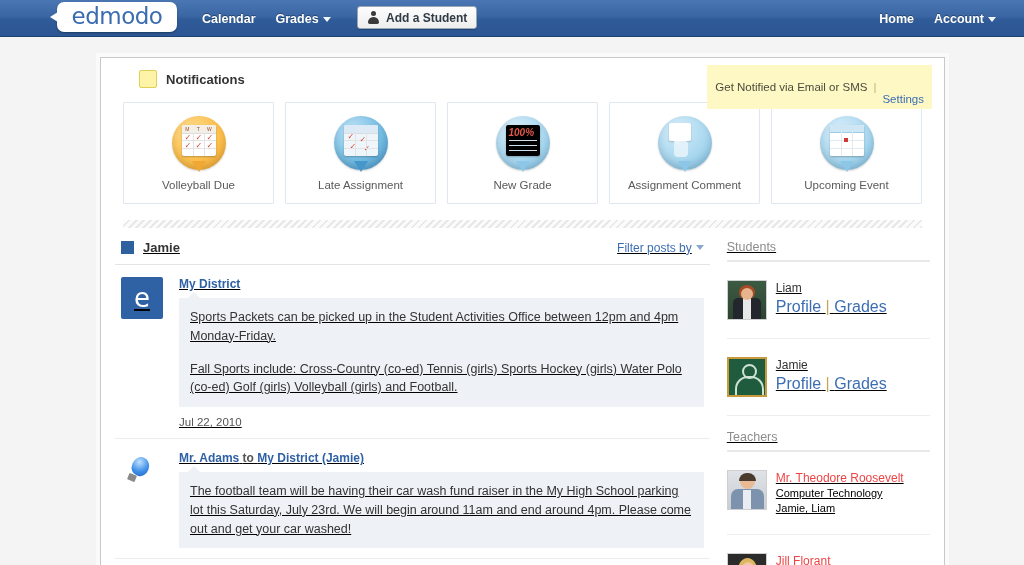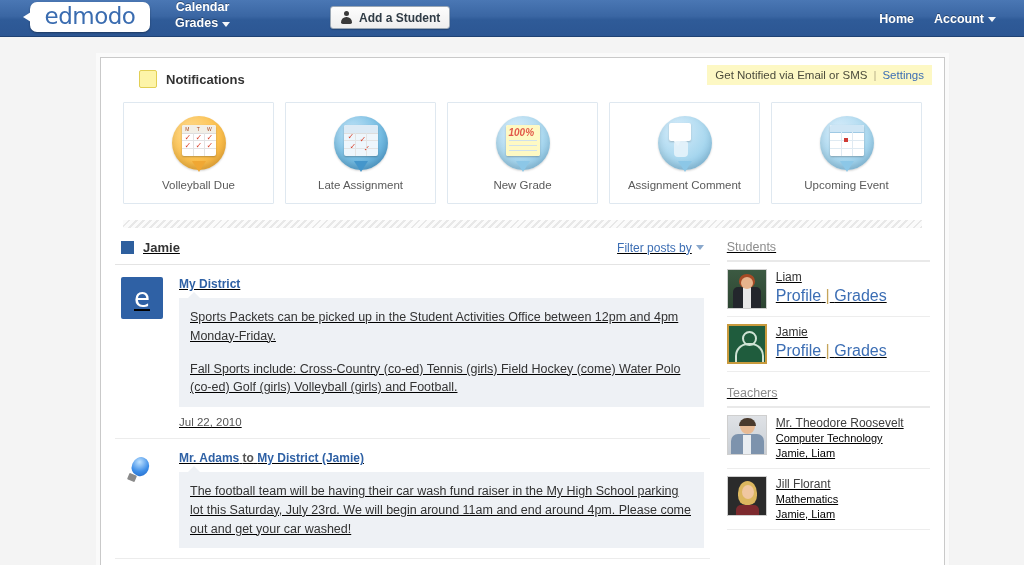--- a/index.html
+++ b/index.html
@@ -10,21 +10,21 @@
     -webkit-font-smoothing:antialiased;
   }
 
   
   .navbar{
     position:relative;height:37px;width:1024px;
     background:linear-gradient(to bottom,#4a77b4 0%,#3a66a3 45%,#2f5b98 55%,#2c5693 100%);
     border-bottom:1px solid #1f4274;
     box-sizing:border-box;
   }
-  .nav-inner{position:relative;height:37px;}
+  .nav-inner{position:relative;height:37px;margin-left:27px;}
   .logo{
     position:absolute;left:30px;top:2px;
     width:120px;height:30px;
     background:#fff;
     border-radius:7px;
     box-shadow:0 1px 2px rgba(0,0,0,.35);
     display:flex;align-items:center;justify-content:center;
   }
   .logo span{
     color:#3a6cb0;font-size:23px;letter-spacing:-.5px;
@@ -32,21 +32,21 @@
     line-height:1;
     position:relative;top:-1px;
   }
   .logo:after{
     content:"";position:absolute;left:-7px;top:10px;
     width:0;height:0;
     border-top:5px solid transparent;
     border-bottom:5px solid transparent;
     border-right:8px solid #fff;
   }
-  .nav-links{position:absolute;left:175px;top:0;height:37px;display:flex;align-items:center;gap:2px;flex-direction:column;}
+  .nav-links{position:absolute;left:175px;top:0;height:37px;display:flex;align-items:center;gap:20px;}
   .nav-link{
     color:#fff;font-size:12.5px;font-weight:bold;text-decoration:none;
     text-shadow:0 -1px 0 rgba(0,0,0,.35);
     display:flex;align-items:center;gap:4px;cursor:pointer;
   }
   .caret{
     width:0;height:0;display:inline-block;
     border-left:4px solid transparent;border-right:4px solid transparent;
     border-top:5px solid #fff;
     opacity:.95;position:relative;top:1px;
@@ -92,21 +92,21 @@
   .yellow-sq{
     width:16px;height:16px;background:#fdf4a8;border:1px solid #e2cf55;border-radius:2px;
   }
   .notif-title .t{font-size:13px;font-weight:bold;color:#333;}
   .notif-right{
     position:absolute;right:12px;top:7px;
     background:#fdf8c4;padding:4px 8px;
     font-size:11.5px;color:#4b4b3c;
     display:flex;align-items:center;gap:6px;
   }
-  .notif-right a{color:#3c6eb4;text-decoration:none;cursor:pointer;}
+  .notif-right a{color:#3c6eb4;text-decoration:none;cursor:pointer;margin-top:24px;}
   .notif-right .sep{color:#b9b28a;}
 
   
   .cards{
     display:flex;gap:11px;padding:0 22px;margin-top:2px;
   }
   .card{
     flex:1;height:100px;border:1px solid #dfe8f0;
     background:#fff;border-radius:1px;
     display:flex;flex-direction:column;align-items:center;justify-content:center;
@@ -144,21 +144,21 @@
   .grid-cal .hdr i{font-style:normal;font-size:5px;color:#a8471f;}
   .grid-cal .rows{position:absolute;left:0;right:0;top:8px;bottom:0;}
   .grid-cal .rows:before,.grid-cal .rows:after{
     content:"";position:absolute;left:0;right:0;height:1px;background:#e3e3e3;
   }
   .grid-cal .rows:before{top:33%;}
   .grid-cal .rows:after{top:66%;}
   .vl{position:absolute;top:0;bottom:0;width:1px;background:#e3e3e3;}
   .chk{position:absolute;font-size:8px;color:#d9442e;line-height:1;}
 
-  .score{width:100%;height:100%;background:#fef9c3;position:relative;}
+  .score{width:100%;height:100%;background:#000000;position:relative;}
   .score .pct{position:absolute;left:3px;top:2px;font-size:10px;font-style:italic;font-weight:bold;color:#e2584a;}
   .score .ln{position:absolute;left:3px;right:3px;height:1px;background:#cfe0ec;}
 
   .evcal{width:100%;height:100%;background:#fff;position:relative;}
   .evcal .bar{height:7px;background:#cfe6f5;border-bottom:1px solid #9fc9e4;}
   .evcal .dot{position:absolute;left:14px;top:13px;width:4px;height:4px;background:#cf3a34;}
   .evcal .gl{position:absolute;background:#dfeaf2;}
 
   .bubble-note{position:absolute;left:11px;top:7px;width:22px;height:18px;background:#fff;border-radius:2px;box-shadow:0 1px 2px rgba(0,0,0,.2);}
   .bubble-note:after{content:"";position:absolute;left:4px;top:17px;border-left:5px solid transparent;border-right:3px solid transparent;border-top:6px solid #fff;}
@@ -215,25 +215,25 @@
   .post .msg p{margin:0;}
   .post .msg p + p{margin-top:14px;}
   .post .date{font-size:11.5px;color:#555;margin-top:9px;}
 
   
   .side-col{width:205px;margin-left:17px;}
   .side-h{
     font-size:12.5px;color:#8d8d8d;padding-bottom:6px;border-bottom:2px solid #e9e9e9;
   }
   .side-h.mt{margin-top:14px;}
-  .prow{display:flex;gap:9px;padding:7px 0;border-bottom:1px solid #ededed;}
+  .prow{display:flex;gap:9px;padding:18px 0;border-bottom:1px solid #ededed;}
   .prow .thumb{width:40px;height:40px;flex:0 0 40px;border:1px solid #cfcfcf;box-sizing:border-box;overflow:hidden;position:relative;}
   .prow .meta{flex:1;min-width:0;}
   .prow .nm{font-size:12px;color:#333;line-height:1.35;}
-  .prow .nm.lnk{color:#404040;cursor:pointer;}
+  .prow .nm.lnk{color:#ef4444;cursor:pointer;}
   .prow .lnks{font-size:16px;color:#3c6eb4;line-height:1.35;}
   .prow .lnks a{color:#3c6eb4;text-decoration:none;cursor:pointer;}
   .prow .lnks .b{color:#c6a55a;}
   .prow .sub{font-size:11px;color:#000000;line-height:1.35;}
 
   
   .th-liam{background:linear-gradient(#3c5a42,#2c4431);}
   .th-liam:before{content:"";position:absolute;left:11px;top:4px;width:16px;height:14px;border-radius:50% 50% 45% 45%;background:#a64b26;}
   .th-liam:after{content:"";position:absolute;left:5px;top:17px;width:28px;height:23px;background:#23262c;border-radius:5px 5px 0 0;}
   .th-liam .sh{position:absolute;left:15px;top:18px;width:8px;height:22px;background:#e8e8e8;z-index:2;}
@@ -422,21 +422,21 @@
       <div class="post">
         <div class="av">
           <div class="av-e">e</div>
         </div>
         <div class="body">
           <div class="title">
             <a>My District</a>
           </div>
           <div class="msg">
             <p>Sports Packets can be picked up in the Student Activities Office between 12pm and 4pm Monday-Friday.</p>
-            <p>Fall Sports include: Cross-Country (co-ed) Tennis (girls) Field Hockey (come) Water Polo (co-ed) Golf (girls) Volleyball (girls) and Football.</p>
+            <p>Fall Sports include: Cross-Country (co-ed) Tennis (girls) Sports Hockey (girls) Water Polo (co-ed) Golf (girls) Volleyball (girls) and Football.</p>
           </div>
           <div class="date">Jul 22, 2010</div>
         </div>
       </div>
 
       <div class="post">
         <div class="av">
           <div class="av-bulb">
             <span class="glass"></span>
                   <span class="base"></span>

